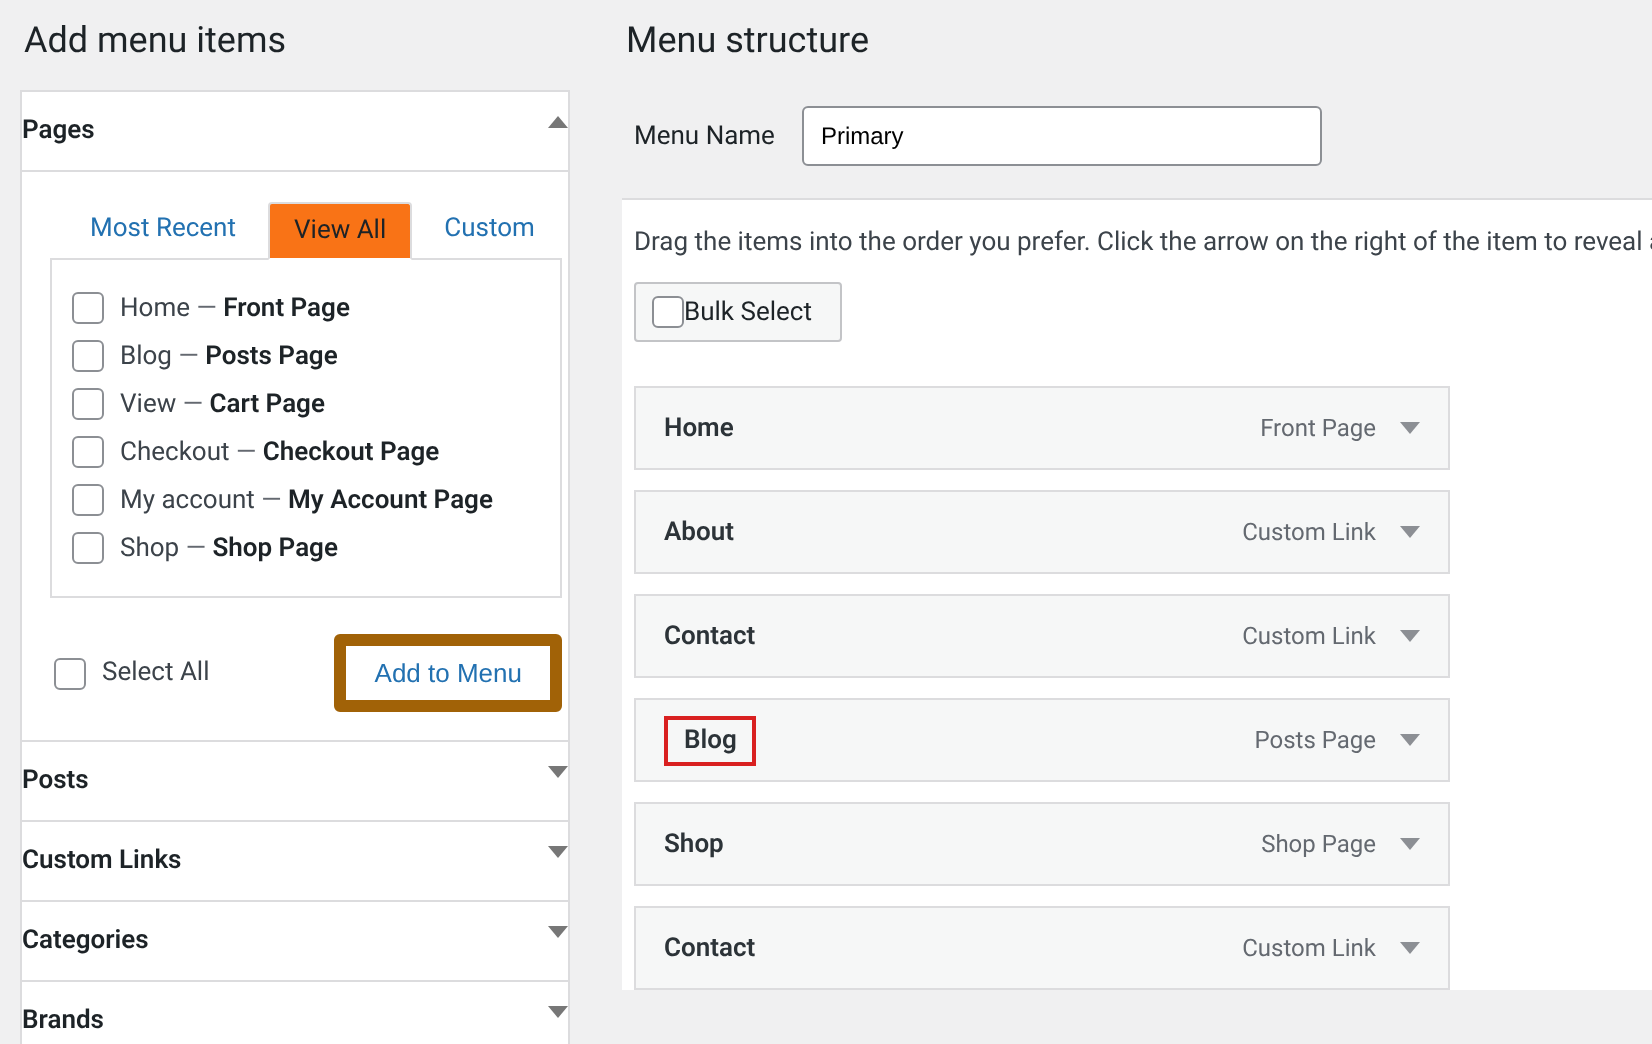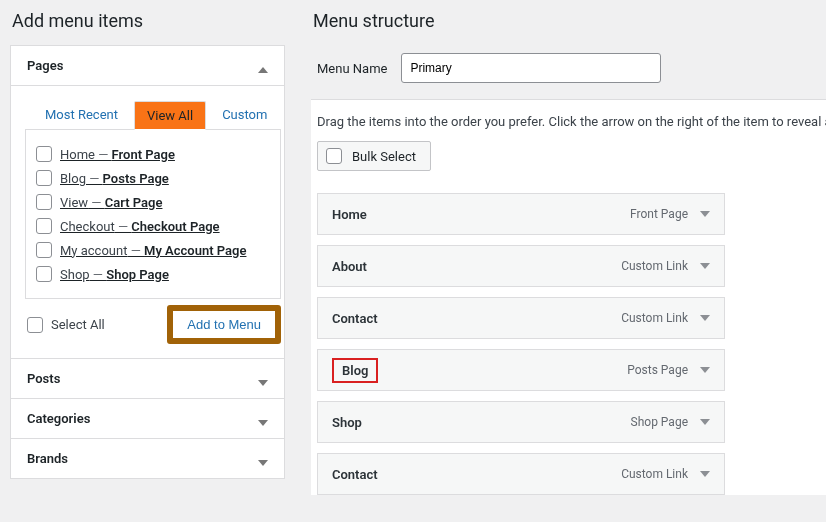--- a/index.html
+++ b/index.html
@@ -31,22 +31,22 @@
   h2.section-title.right { margin-bottom:14px; }
   
   .accordion-item {
     background: #fff;
     border: 1px solid #dcdcde;
     margin-bottom: -1px;
   }
   .accordion-header {
     display: flex;
     justify-content: space-between;
-    align-items: flex-end;
-    padding: 12px 16px;
+    align-items: flex-start;
+    padding: 12px 0;
     cursor: pointer;
     font-size: 13px;
     font-weight: 600;
   }
   .accordion-header .arrow {
     width: 0; height: 0;
     border-left: 5px solid transparent;
     border-right: 5px solid transparent;
     border-bottom: 6px solid #777;
   }
@@ -84,38 +84,37 @@
     border: 1px solid #dcdcde;
     padding: 12px 10px;
     background: #fff;
   }
   .page-row {
     display: flex;
     align-items: center;
     gap: 8px;
     padding: 4px 0;
     font-size: 13px;
-    text-decoration: underline;
   }
   .cbox {
     width: 16px; height: 16px;
     border: 1px solid #8c8f94;
     border-radius: 3px;
     background: #fff;
     flex: none;
     cursor: pointer;
   }
   .page-row .dash { color:#646970; }
   .page-row .b { font-weight:600; color:#1d2327; }
   .page-row .nm { color:#3c434a; }
   .controls-row {
     display: flex;
     justify-content: space-between;
     align-items: center;
-    margin-top: 6px;
+    margin-top: 18px;
   }
   .select-all {
     display: flex;
     align-items: center;
     gap: 8px;
     color: #3c434a;
     padding-left: 2px;
   }
   .add-btn {
     border: 6px solid #a16207;
@@ -150,21 +149,20 @@
   .instr {
     font-size: 13px;
     color: #3c434a;
     margin-bottom: 12px;
     white-space: nowrap;
     overflow: hidden;
   }
   .bulk-select {
     display: inline-flex;
     align-items: center;
-    gap: 10px;
     border: 1px solid #c3c4c7;
     background: #f6f7f7;
     padding: 6px 14px 6px 8px;
     border-radius: 2px;
     font-size: 13px;
     cursor: pointer;
     margin-bottom: 22px;
   }
   .menu-items {
     display: flex;
@@ -263,20 +261,26 @@
   </div>
 
   <div class="accordion-item">
     <div class="accordion-header">
       <span>Posts</span>
       <span class="arrow down"></span>
     </div>
   </div>
   <div class="accordion-item">
     <div class="accordion-header">
+      <span>Custom Links</span>
+      <span class="arrow down"></span>
+    </div>
+  </div>
+  <div class="accordion-item">
+    <div class="accordion-header">
       <span>Categories</span>
       <span class="arrow down"></span>
     </div>
   </div>
   <div class="accordion-item">
     <div class="accordion-header">
       <span>Brands</span>
       <span class="arrow down"></span>
     </div>
   </div>

